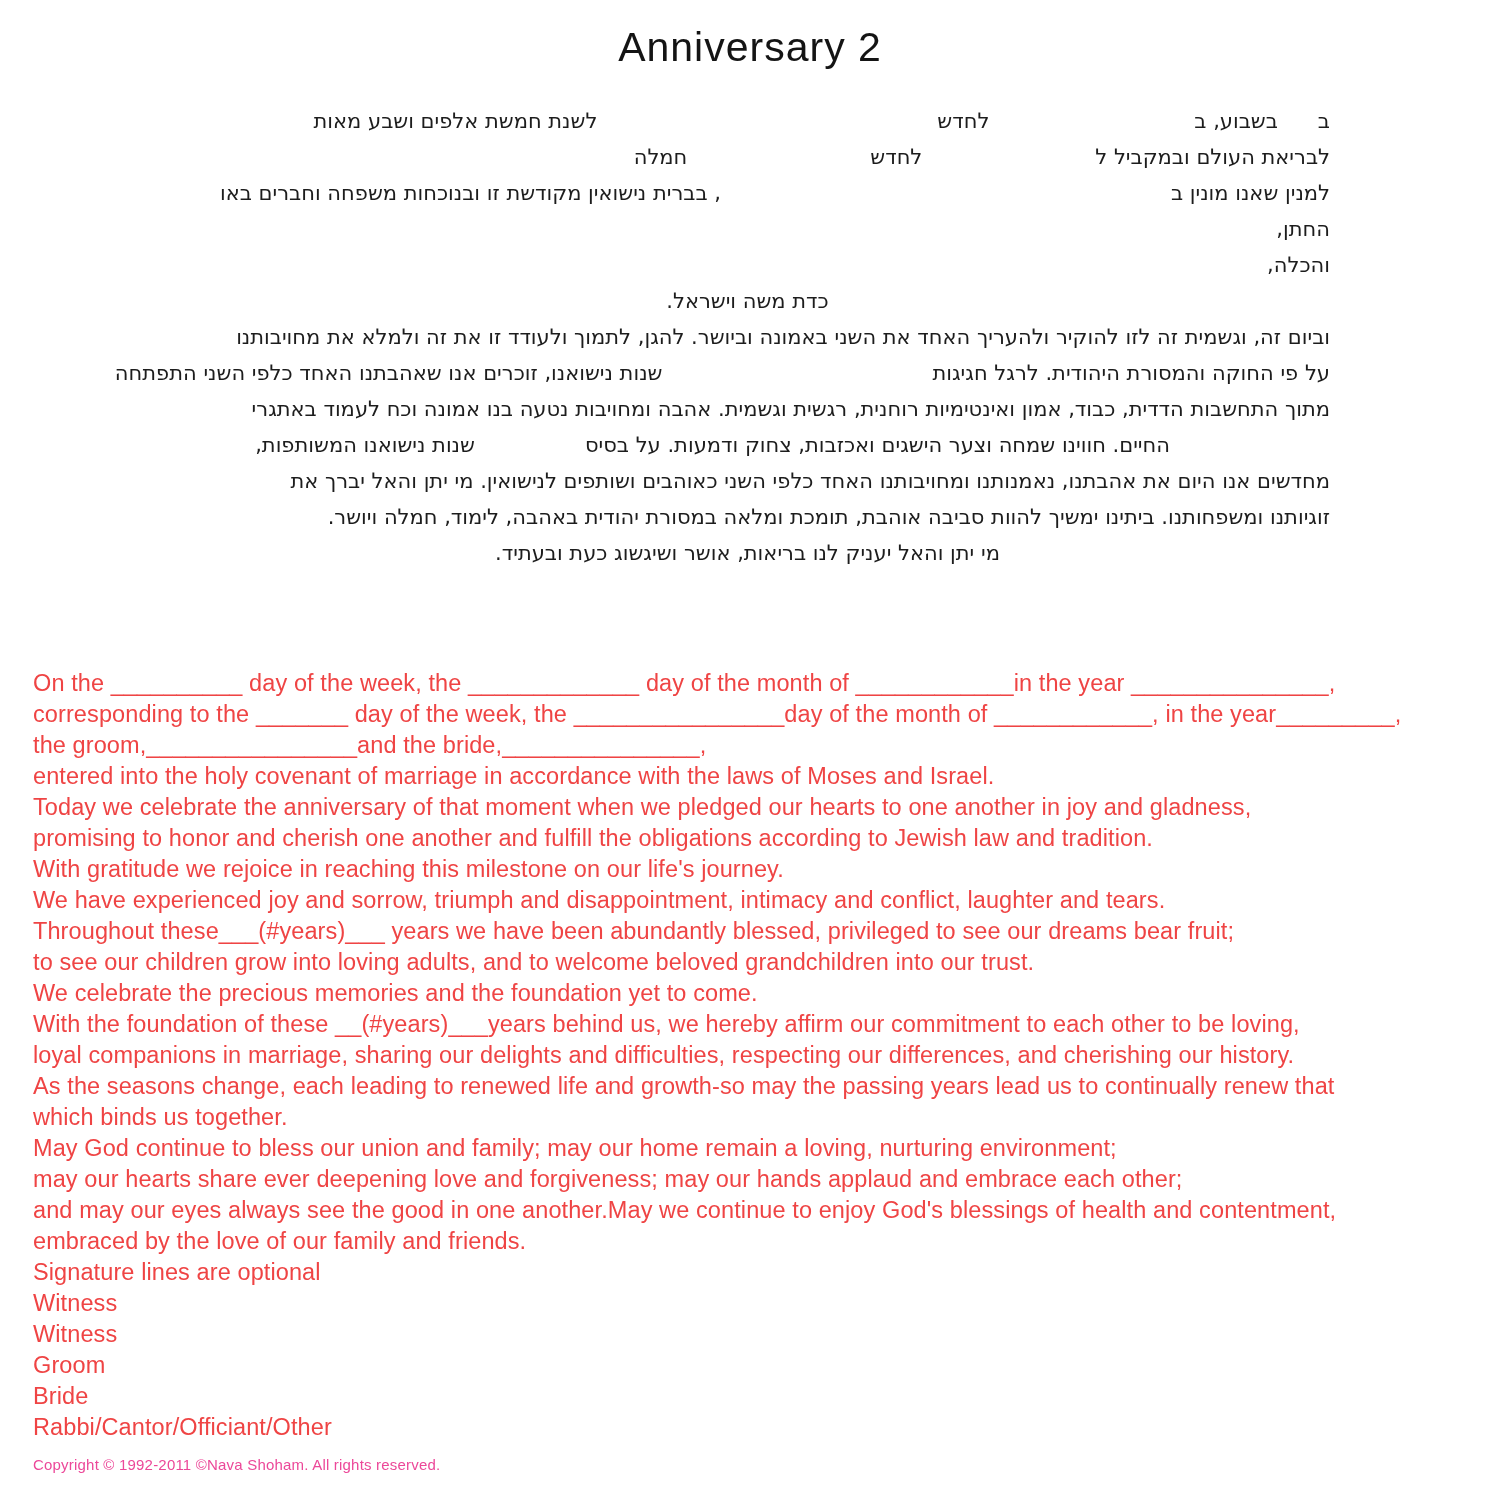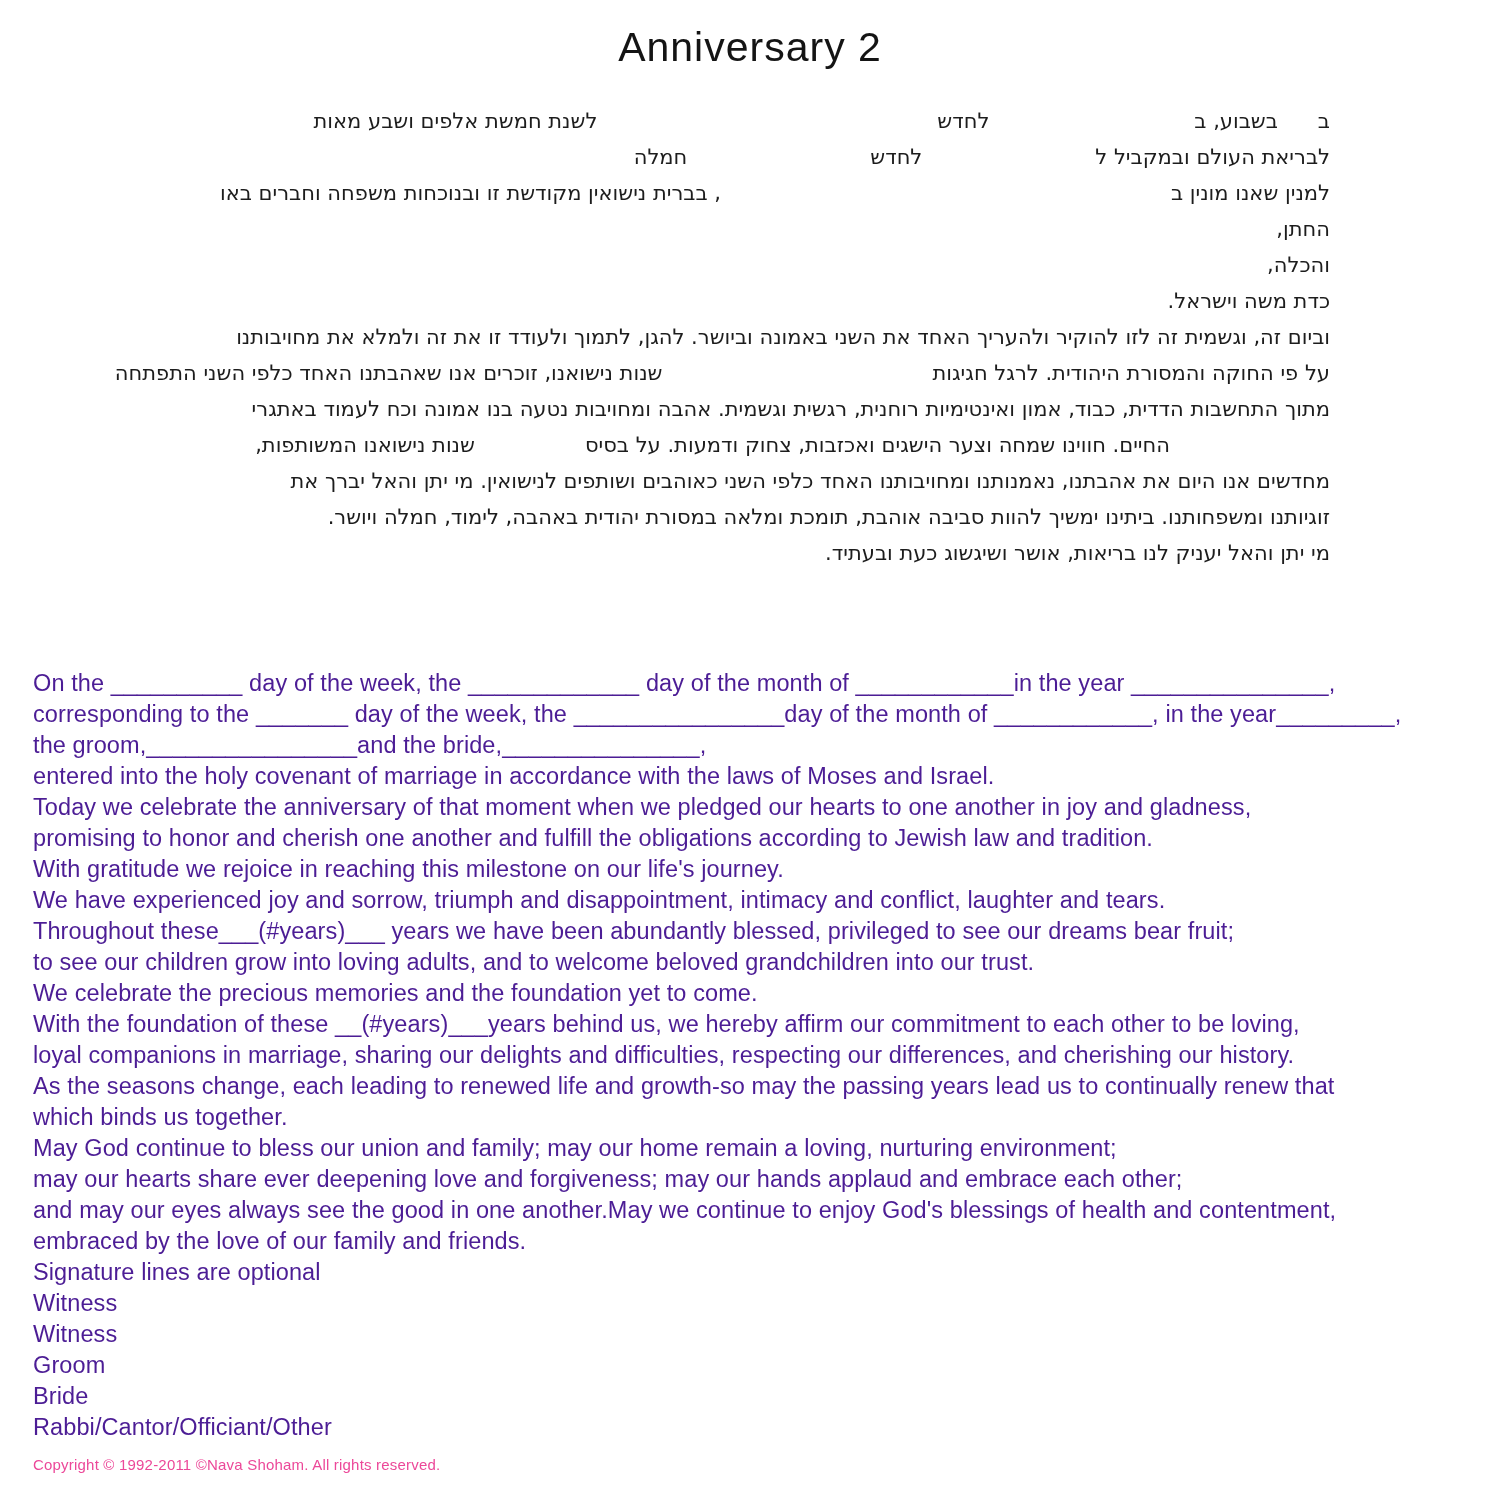--- a/index.html
+++ b/index.html
@@ -33,28 +33,28 @@
     font-family: "DejaVu Sans", sans-serif;
   }
   .heb-line {
     direction: rtl;
     text-align: right;
     white-space: nowrap;
     height: 36px;
     line-height: 36px;
     font-size: 21px;
   }
-  .heb-line.center { text-align: right; }
+  .heb-line.center { text-align: center; }
   .heb-blank { display: inline-block; height: 1px; }
   .english-block {
     position: absolute;
     top: 668px;
     left: 33px;
     right: 32px;
-    color: #4c1d95;
+    color: #ef4444;
   }
   .eng-line {
     height: 31px;
     line-height: 31px;
     font-size: 23.5px;
     white-space: nowrap;
     letter-spacing: 0.1px;
   }
   .copyright {
     position: absolute;

